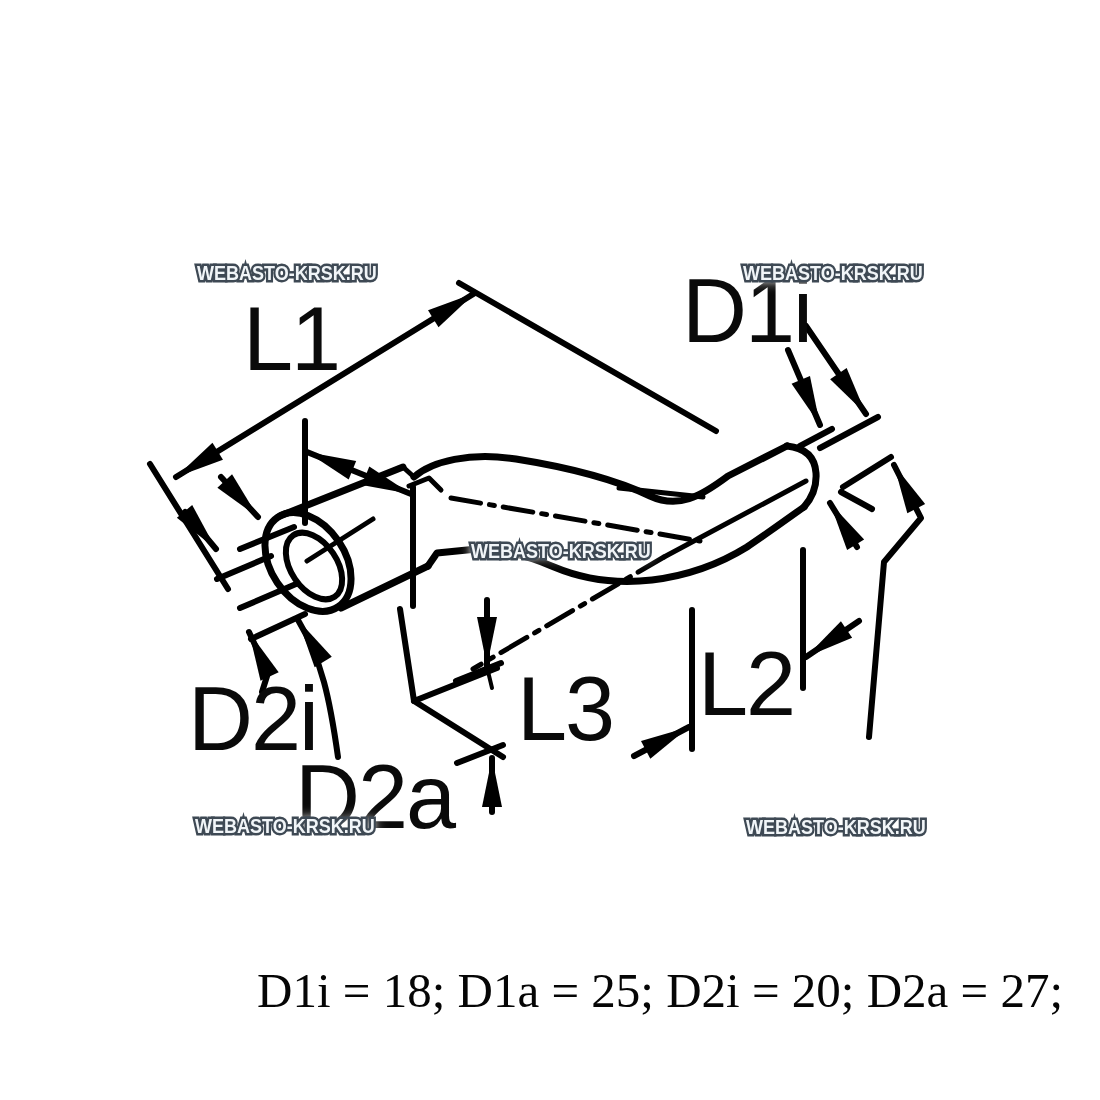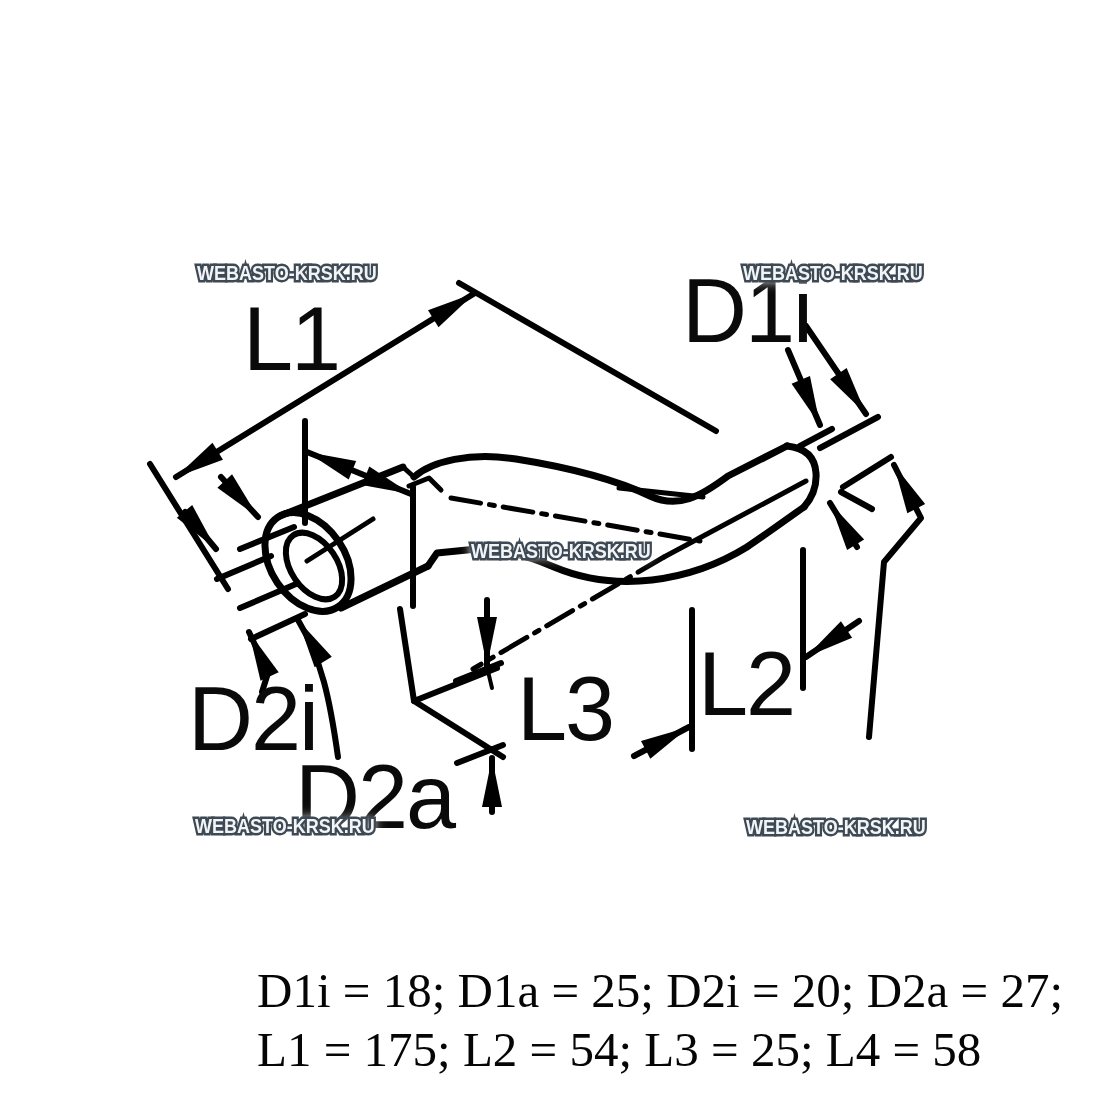--- a/index.html
+++ b/index.html
@@ -143,15 +143,14 @@
   <div class="wm wm-4">
     <span class="wm-stroke">WEBASTO-KRSK.RU</span>
     <span class="wm-fill">WEBASTO-KRSK.RU</span>
   </div>
   <div class="wm wm-5">
     <span class="wm-stroke">WEBASTO-KRSK.RU</span>
     <span class="wm-fill">WEBASTO-KRSK.RU</span>
   </div>
 
   <div class="caption caption-1">D1i = 18; D1a = 25; D2i = 20; D2a = 27;</div>
-  <div class="caption caption-2">L1 = 175; L2 = 54; L3 = 25; L4 = 58</div>
 
 </div>
 
 </body></html>

